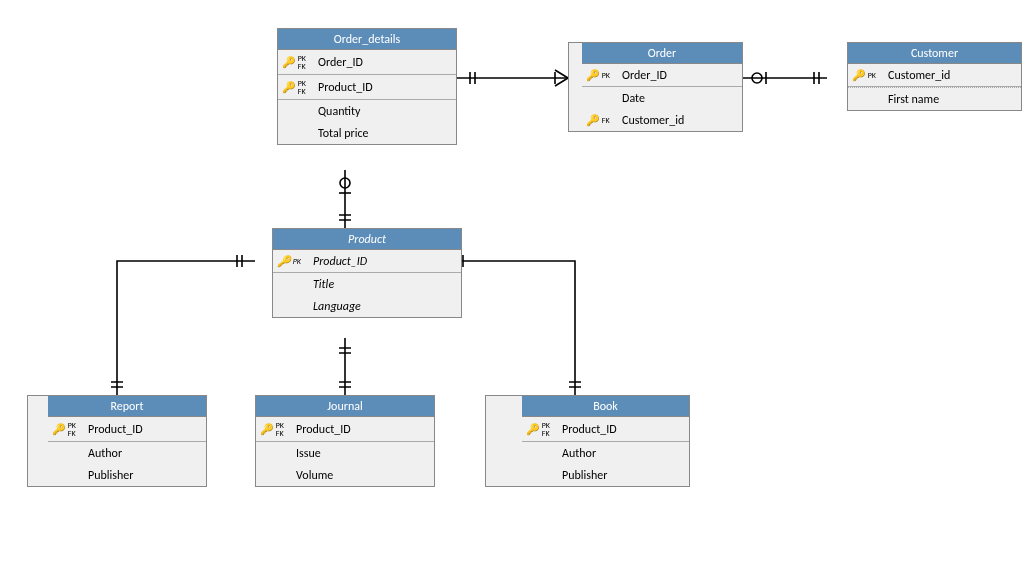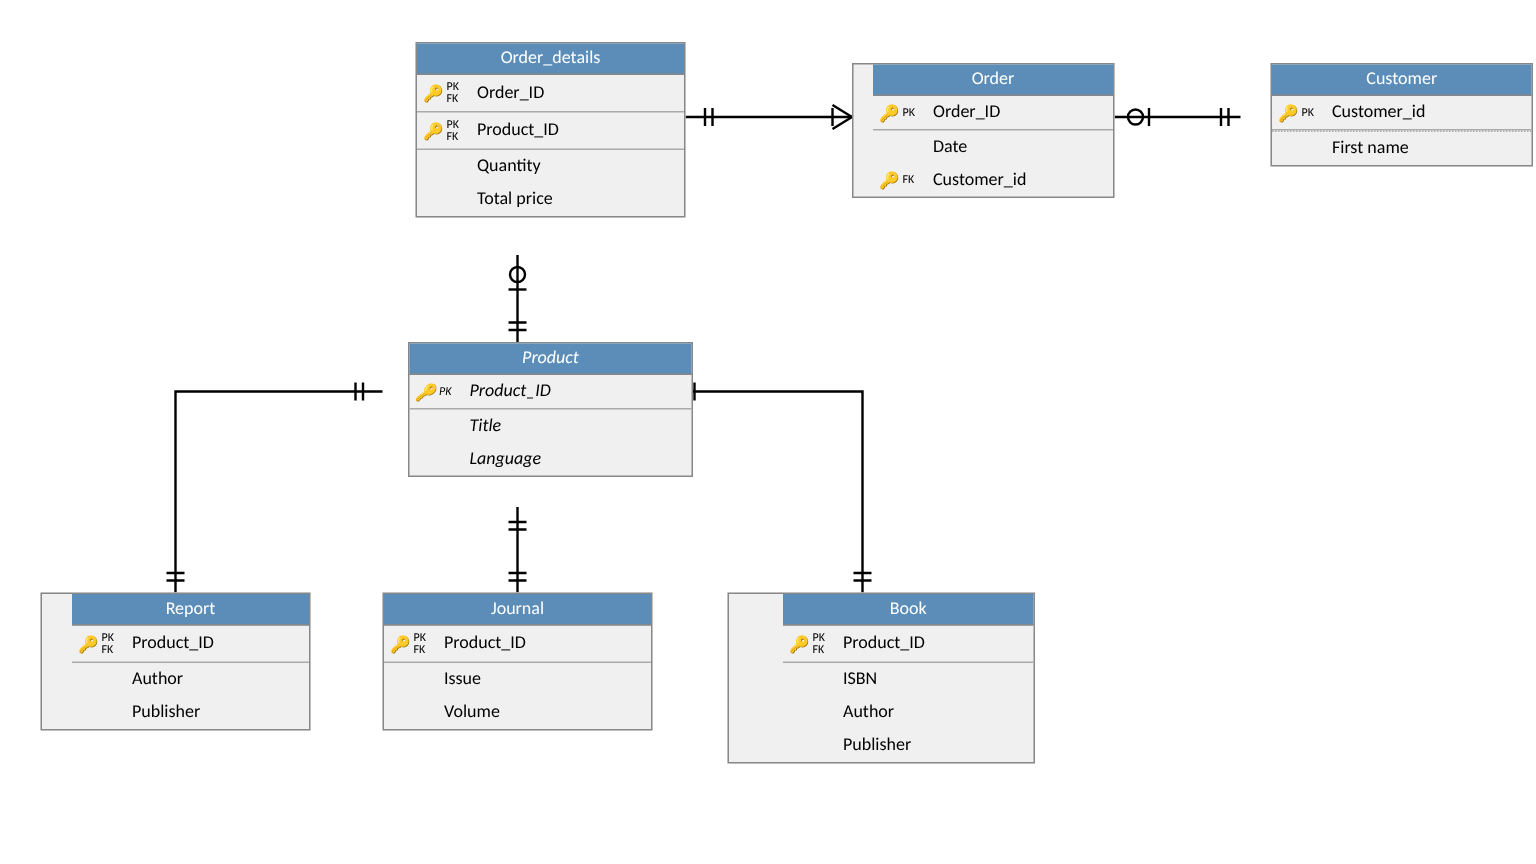--- a/index.html
+++ b/index.html
@@ -251,24 +251,20 @@
             <span class="keyicon">🔑</span>
             <span class="keylabels">
               <span>PK</span>
               <span>FK</span>
             </span>
           </div>
           <div class="fieldname">Product_ID</div>
         </div>
         <div class="row">
           <div class="keycol"></div>
-          <div class="fieldname">ISBN</div>
-        </div>
-        <div class="row">
-          <div class="keycol"></div>
           <div class="fieldname">Author</div>
         </div>
         <div class="row">
           <div class="keycol"></div>
           <div class="fieldname">Publisher</div>
         </div>
       </div>
     </div>
 
 </div>

